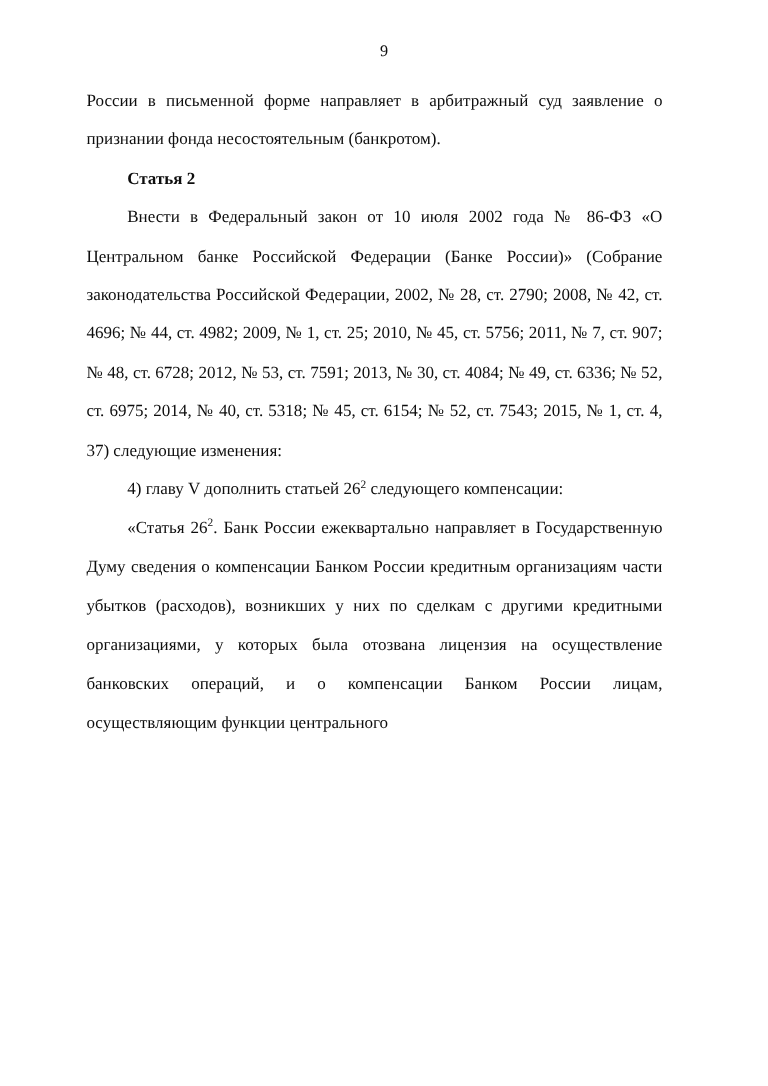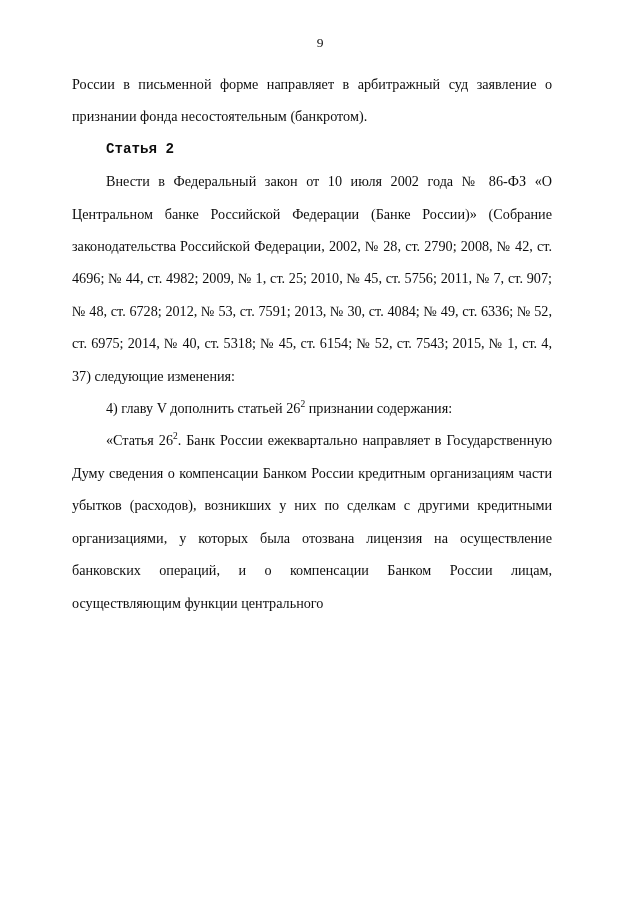--- a/index.html
+++ b/index.html
@@ -39,21 +39,20 @@
     text-align-last: left;
     text-justify: inter-word;
     hyphens: none;
   }
   p.indent {
     text-indent: 34px;
   }
   p.center-head {
     text-indent: 34px;
     font-weight: bold;
-    font-family: Liberation Mono, monospace;
   }
   .bold {
     font-weight: normal;
   }
   sup {
     font-size: 9.5px;
     vertical-align: super;
     line-height: 0;
   }
 </style>
@@ -66,19 +65,19 @@
 
   <div class="body-text">
 
     <p class="para">России в письменной форме направляет в арбитражный суд заявление о признании фонда несостоятельным (банкротом).</p>
 
 
     <p class="para center-head">Статья 2</p>
 
     <p class="para indent">Внести в Федеральный закон от 10 июля 2002 года № 86-ФЗ «О Центральном банке Российской Федерации (Банке России)» (Собрание законодательства Российской Федерации, 2002, № 28, ст. 2790; 2008, № 42, ст. 4696; № 44, ст. 4982; 2009, № 1, ст. 25; 2010, № 45, ст. 5756; 2011, № 7, ст. 907; № 48, ст. 6728; 2012, № 53, ст. 7591; 2013, № 30, ст. 4084; № 49, ст. 6336; № 52, ст. 6975; 2014, №  40, ст. 5318; № 45, ст. 6154; № 52, ст. 7543; 2015, № 1, ст. 4, 37) следующие изменения:</p>
 
-    <p class="para indent"><span>4) главу V дополнить статьей 26</span><sup>2</sup><span> признании содержания:</span></p>
+    <p class="para indent"><span>4) главу V дополнить статьей 26</span><sup>2</sup><span> следующего компенсации:</span></p>
 
     <p class="para indent"><span class="bold">«Статья   26</span><sup class="bold">2</sup><span>. Банк России ежеквартально направляет в Государственную Думу сведения о компенсации Банком России кредитным организациям части убытков (расходов), возникших у них по сделкам с другими кредитными организациями, у которых была отозвана лицензия на осуществление банковских операций, и о компенсации Банком России лицам, осуществляющим функции центрального</span></p>
 
   </div>
 
 </div>
 
 </body></html>

